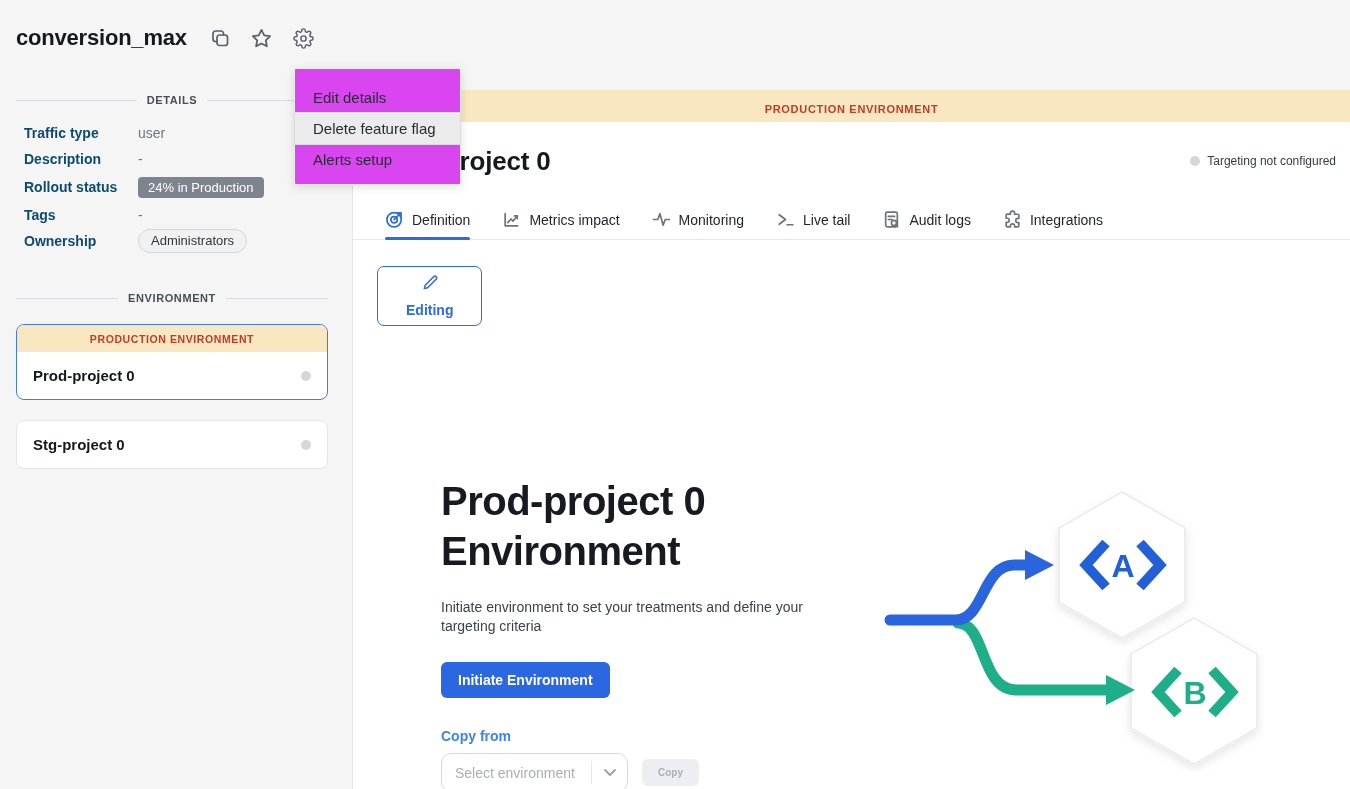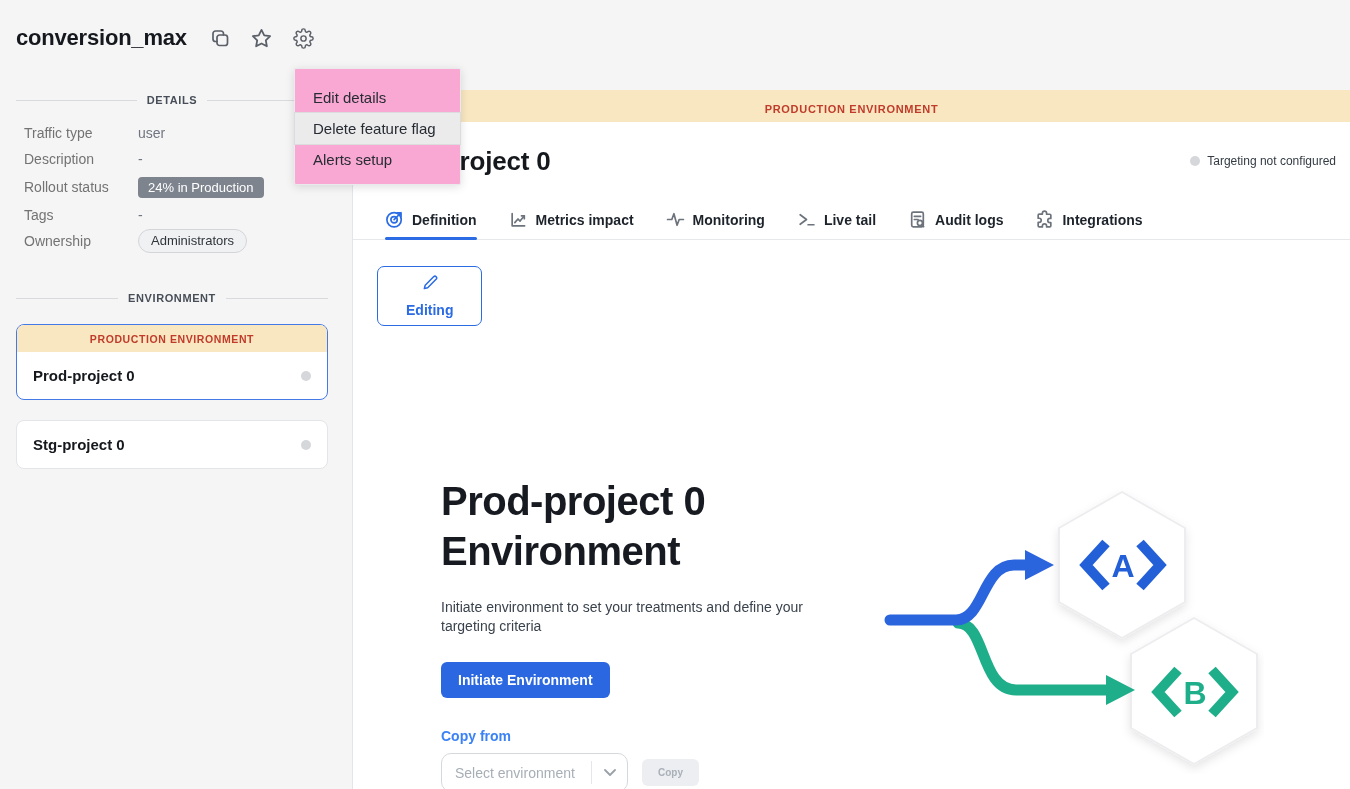--- a/index.html
+++ b/index.html
@@ -20,39 +20,39 @@
     display:flex; align-items:center; padding:0 0 14px 16px;
   }
   .flag-title { font-size:22px; font-weight:700; letter-spacing:-0.2px; color:#15181d; }
   .topbar-icons { display:flex; align-items:center; gap:20px; margin-left:22px; }
   .icon-btn { width:22px; height:22px; display:flex; align-items:center; justify-content:center; cursor:pointer; }
   .icon-btn svg { stroke:#5b6068; fill:none; stroke-width:1.7; stroke-linecap:round; stroke-linejoin:round; }
 
   
   .menu {
     position:absolute; left:294px; top:68px; width:167px; z-index:60;
-    background:#f9a8d4; border:1px solid #eaeaec; border-radius:2px;
+    background:#d946ef; border:1px solid #eaeaec; border-radius:2px;
     box-shadow:0 2px 10px rgba(0,0,0,0.13);
     padding:13px 0 9px 0;
   }
   .menu-item { font-size:15px; color:#272c33; padding:7px 18px; cursor:pointer; }
   .menu-item.hl { background:#ebebec; outline:1px solid #dcdcde; }
 
   
   .sidebar {
     position:absolute; left:0; top:90px; width:353px; height:699px;
     background:#f5f5f6; border-right:1px solid #e4e5e8;
     padding:4px 24px 0 16px;
   }
   .section-head { display:flex; align-items:center; gap:10px; margin-top:0; }
   .section-head .line { flex:1; border-top:1px solid #d8dadd; }
   .section-head .cap { font-size:11px; font-weight:700; letter-spacing:0.6px; color:#474e57; }
   .detail-rows { margin-top:14px; padding-left:8px; }
   .detail-row { display:flex; align-items:center; min-height:26px; }
-  .detail-row .lbl { width:114px; font-size:14px; color:#737373; flex:none; }
+  .detail-row .lbl { width:114px; font-size:14px; color:#0c4a6e; flex:none;font-weight:bold; }
   .detail-row .val { font-size:14px; color:#707680; }
   .badge {
     background:#7e848e; color:#ffffff; font-size:13px;
     padding:4px 10px; border-radius:4px; line-height:1;
   }
   .pill {
     background:#f0f1f2; border:1px solid #d3d5d9; color:#30353c;
     font-size:13px; padding:3px 12px; border-radius:999px; line-height:1.3;
   }
   .env-head { margin-top:38px; }
@@ -75,21 +75,21 @@
   .prod-banner {
     height:32px; padding-top:6px; background:#f9e7c1; color:#c03b2a;
     font-size:11px; font-weight:700; letter-spacing:0.7px;
     display:flex; align-items:center; justify-content:center;
   }
   .page-head { height:78px; display:flex; align-items:center; justify-content:space-between; padding:0 14px 0 24px; }
   .page-title { font-size:26px; font-weight:700; color:#15181d; letter-spacing:-0.2px; }
   .targeting { display:flex; align-items:center; gap:7px; font-size:12px; color:#343b44; }
 
   .tabs { display:flex; gap:32px; height:40px; padding-left:32px; border-bottom:1px solid #e7e8ea; }
-  .tab { display:flex; align-items:center; gap:8px; font-size:14px; font-weight:700; color:#1d232b; position:relative; cursor:pointer; white-space:nowrap; }
+  .tab { display:flex; align-items:center; gap:8px; font-size:14px; font-weight:400; color:#1d232b; position:relative; cursor:pointer; white-space:nowrap; }
   .tab svg { stroke:#6d737c; fill:none; stroke-width:1.6; stroke-linecap:round; stroke-linejoin:round; flex:none; }
   .tab.active svg { stroke:#2b6be4; }
   .tab.active::after { content:""; position:absolute; left:0; right:0; bottom:-1px; height:3px; border-radius:2px; background:#2b6be4; }
 
   .content { padding:26px 0 0 24px; }
   .editing-btn {
     display:inline-flex; align-items:center; gap:12px;
     border:1.5px solid #2b6be4; border-radius:7px; background:#ffffff;
     color:#2b6be4; font-size:14px; font-weight:700; padding:7px 28px; cursor:pointer;
     font-family:"Liberation Sans", sans-serif;

